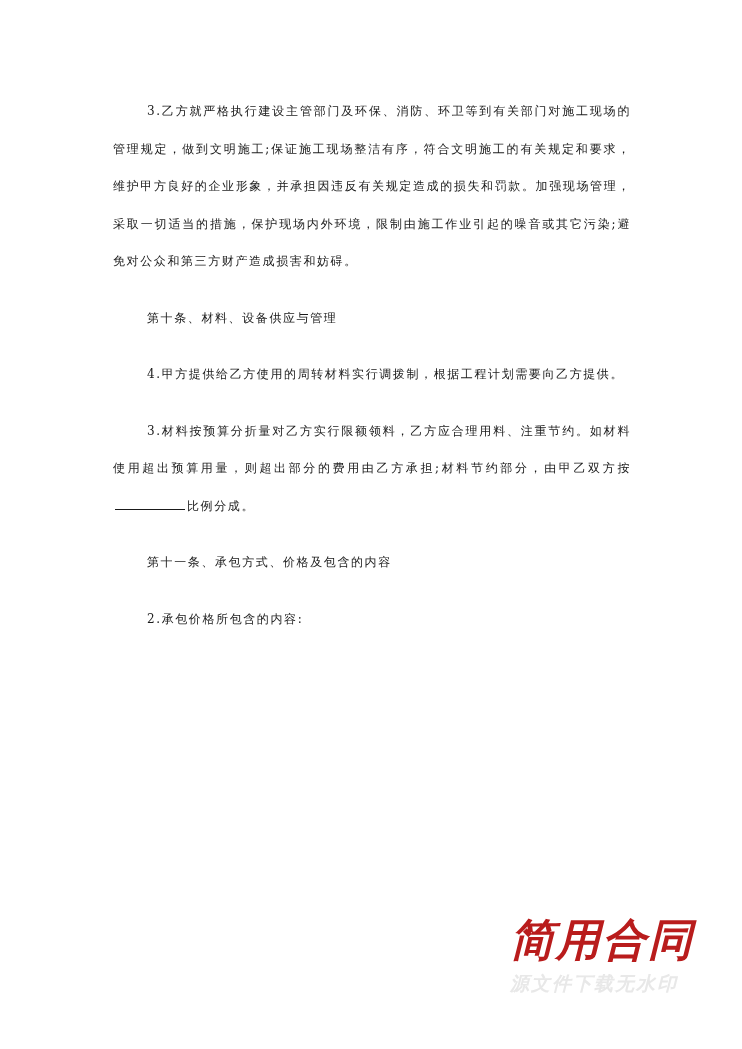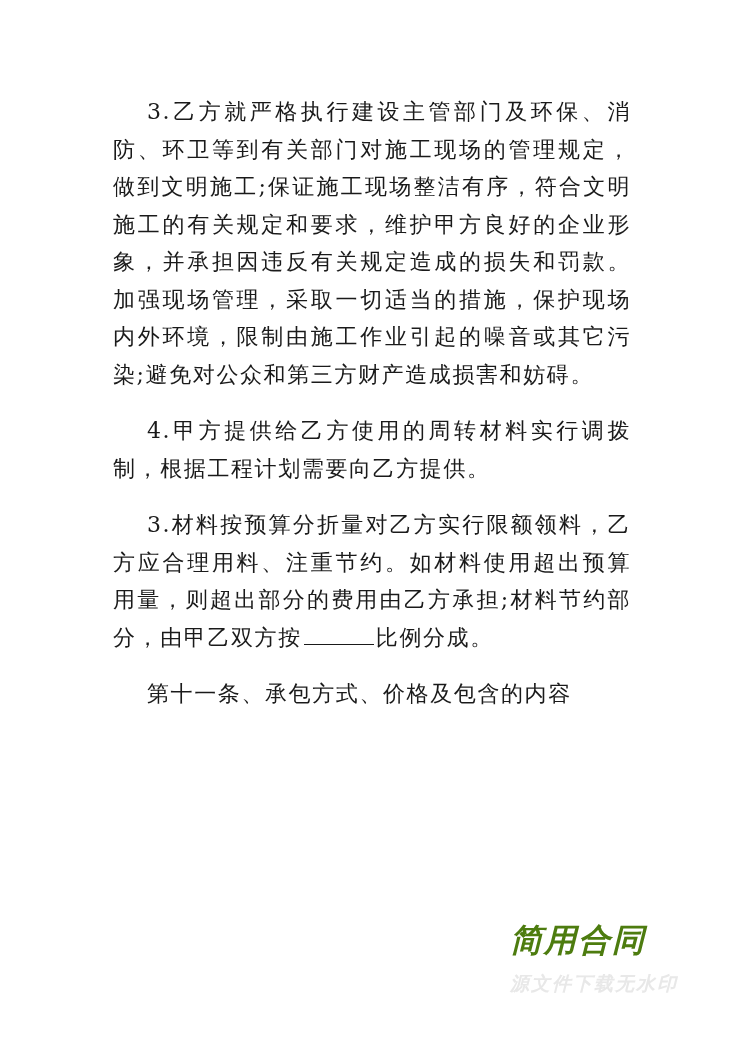--- a/index.html
+++ b/index.html
@@ -15,21 +15,21 @@
       font-family: "DejaVu Serif", "Liberation Serif", serif;
       color: #1a1a1a;
     }
     .page {
       position: absolute;
       left: 113px;
       top: 93px;
       width: 518px;
     }
     .para {
-      font-size: 22px;
+      font-size: 12px;
       line-height: 37.5px;
       letter-spacing: 1.6px;
       text-align: justify;
       text-indent: 34px;
       margin: 0 0 19px 0;
       word-break: break-all;
     }
     .para.heading {
       text-indent: 34px;
     }
@@ -47,49 +47,51 @@
       left: 510px;
       top: 918px;
       width: 200px;
       text-align: left;
       pointer-events: none;
     }
     .wm-title {
       font-family: "DejaVu Sans", "Liberation Sans", sans-serif;
       font-weight: bold;
       font-style: italic;
-      font-size: 32px;
+      font-size: 44px;
       letter-spacing: 2px;
-      color: #4d7c0f;
+      color: #b91c1c;
       line-height: 44px;
     }
     .wm-sub {
       font-family: "DejaVu Sans", "Liberation Sans", sans-serif;
       font-weight: bold;
       font-style: italic;
       font-size: 19px;
       letter-spacing: 2px;
       color: #e8e8e8;
       line-height: 30px;
       margin-top: 6px;
     }
   </style>
 </head>
 <body>
 
 <div class="page">
   <p class="para">3.乙方就严格执行建设主管部门及环保、消防、环卫等到有关部门对施工现场的管理规定，做到文明施工;保证施工现场整洁有序，符合文明施工的有关规定和要求，维护甲方良好的企业形象，并承担因违反有关规定造成的损失和罚款。加强现场管理，采取一切适当的措施，保护现场内外环境，限制由施工作业引起的噪音或其它污染;避免对公众和第三方财产造成损害和妨碍。</p>
 
+  <p class="para heading">第十条、材料、设备供应与管理</p>
 
   <p class="para">4.甲方提供给乙方使用的周转材料实行调拨制，根据工程计划需要向乙方提供。</p>
 
 
   <p class="para"><span>3.材料按预算分折量对乙方实行限额领料，乙方应合理用料、注重节约。如材料使用超出预算用量，则超出部分的费用由乙方承担;材料节约部分，由甲乙双方按</span><span class="blank"></span><span>比例分成。</span></p>
 
   <p class="para heading">第十一条、承包方式、价格及包含的内容</p>
 
 
+  <p class="para">2.承包价格所包含的内容:</p>
 </div>
 
 <div class="watermark">
   <div class="wm-title">简用合同</div>
   <div class="wm-sub">源文件下载无水印</div>
 </div>
 
 </body></html>

